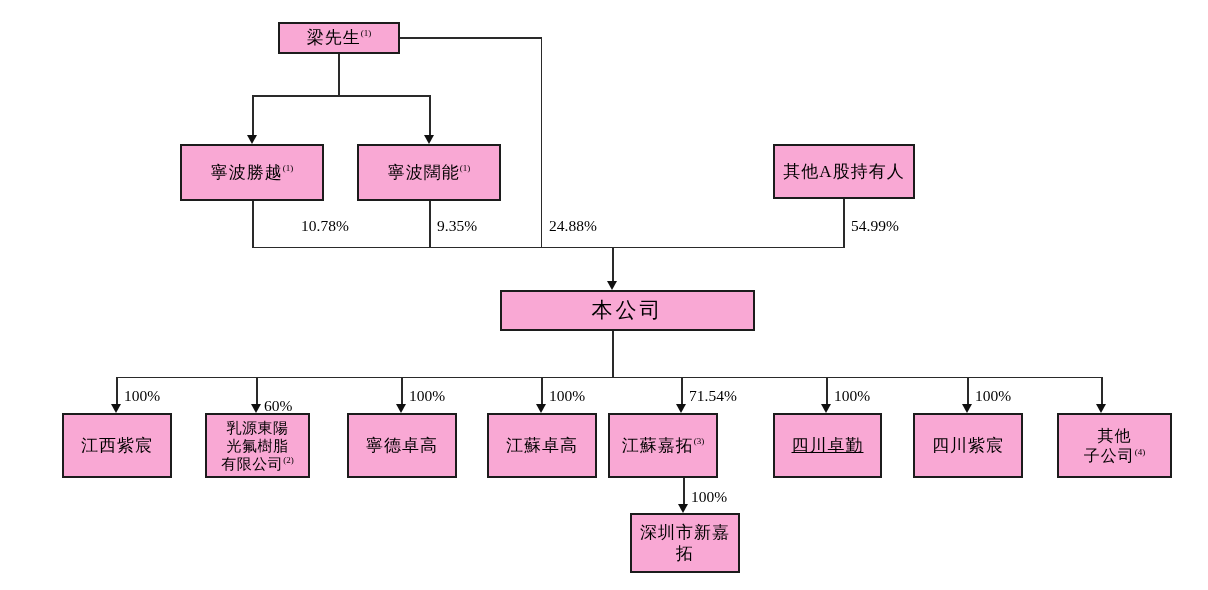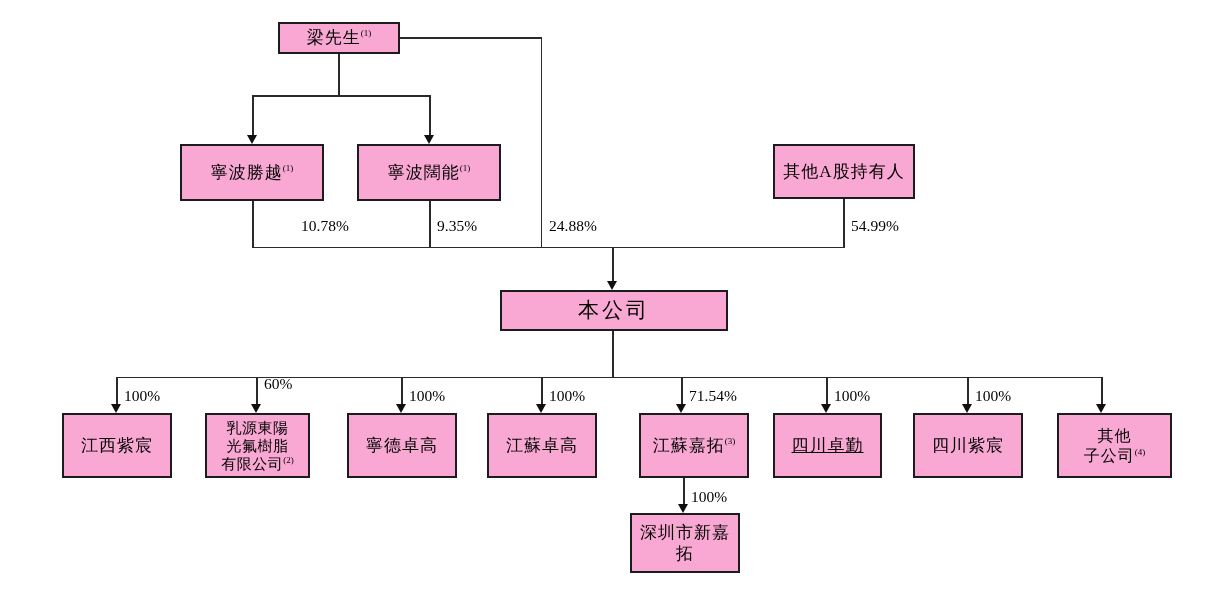--- a/index.html
+++ b/index.html
@@ -102,21 +102,21 @@
   <div class="arrowhead" style="left:1096px; top:404px;"></div>
 
   <div class="vline" style="left:683px; top:477px; height:28px;"></div>
   <div class="arrowhead" style="left:678px; top:504px;"></div>
 
   <div class="pct" style="left:259px; top:217px;margin-left:42px;">10.78%</div>
   <div class="pct" style="left:437px; top:217px;">9.35%</div>
   <div class="pct" style="left:549px; top:217px;">24.88%</div>
   <div class="pct" style="left:851px; top:217px;">54.99%</div>
   <div class="pct" style="left:124px; top:387px;">100%</div>
-  <div class="pct" style="left:264px; top:375px;">60%</div>
+  <div class="pct" style="left:264px; top:397px;">60%</div>
   <div class="pct" style="left:409px; top:387px;">100%</div>
   <div class="pct" style="left:549px; top:387px;">100%</div>
   <div class="pct" style="left:689px; top:387px;">71.54%</div>
   <div class="pct" style="left:834px; top:387px;">100%</div>
   <div class="pct" style="left:975px; top:387px;">100%</div>
   <div class="pct" style="left:691px; top:488px;">100%</div>
 
   <div class="node" style="left:278px; top:22px; width:122px; height:32px;">
     <span><span>梁先生</span><sup>(1)</sup></span>
   </div>
@@ -126,21 +126,21 @@
   </div>
 
   <div class="node" style="left:357px; top:144px; width:144px; height:57px;">
     <span><span>寧波闊能</span><sup>(1)</sup></span>
   </div>
 
   <div class="node" style="left:773px; top:144px; width:142px; height:55px;">
     <span>其他A股持有人</span>
   </div>
 
-  <div class="node big" style="left:500px; top:290px; width:228px; height:41px;">
+  <div class="node big" style="left:500px; top:290px; width:255px; height:41px;">
     <span>本公司</span>
   </div>
 
   <div class="node" style="left:62px; top:413px; width:110px; height:65px;">
     <span>江西紫宸</span>
   </div>
 
   <div class="node small" style="left:205px; top:413px; width:105px; height:65px;">
     <span>
       <span class="bl">乳源東陽</span>
@@ -150,21 +150,21 @@
   </div>
 
   <div class="node" style="left:347px; top:413px; width:110px; height:65px;">
     <span>寧德卓高</span>
   </div>
 
   <div class="node" style="left:487px; top:413px; width:110px; height:65px;">
     <span>江蘇卓高</span>
   </div>
 
-  <div class="node" style="left:639px; top:413px; width:110px; height:65px;">
+  <div class="node" style="left:608px; top:413px; width:110px; height:65px;">
     <span><span>江蘇嘉拓</span><sup>(3)</sup></span>
   </div>
 
   <div class="node" style="left:773px; top:413px; width:109px; height:65px;text-decoration:underline;">
     <span>四川卓勤</span>
   </div>
 
   <div class="node" style="left:913px; top:413px; width:110px; height:65px;">
     <span>四川紫宸</span>
   </div>

